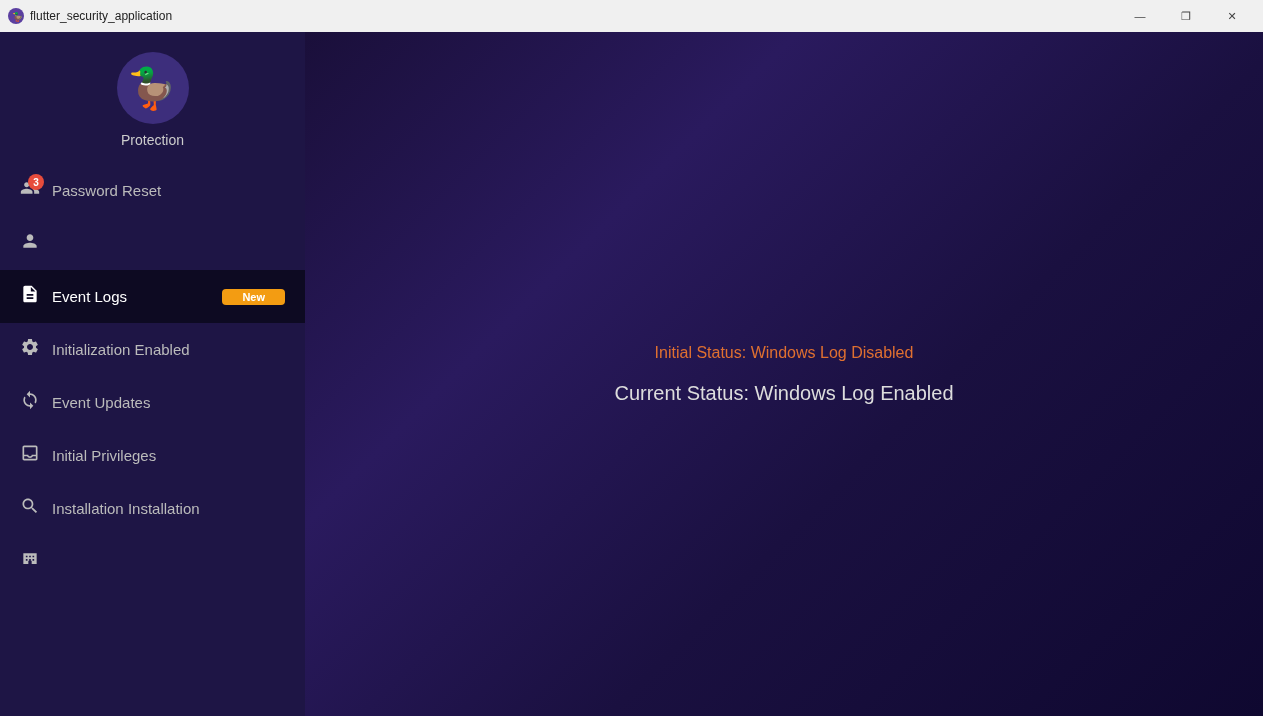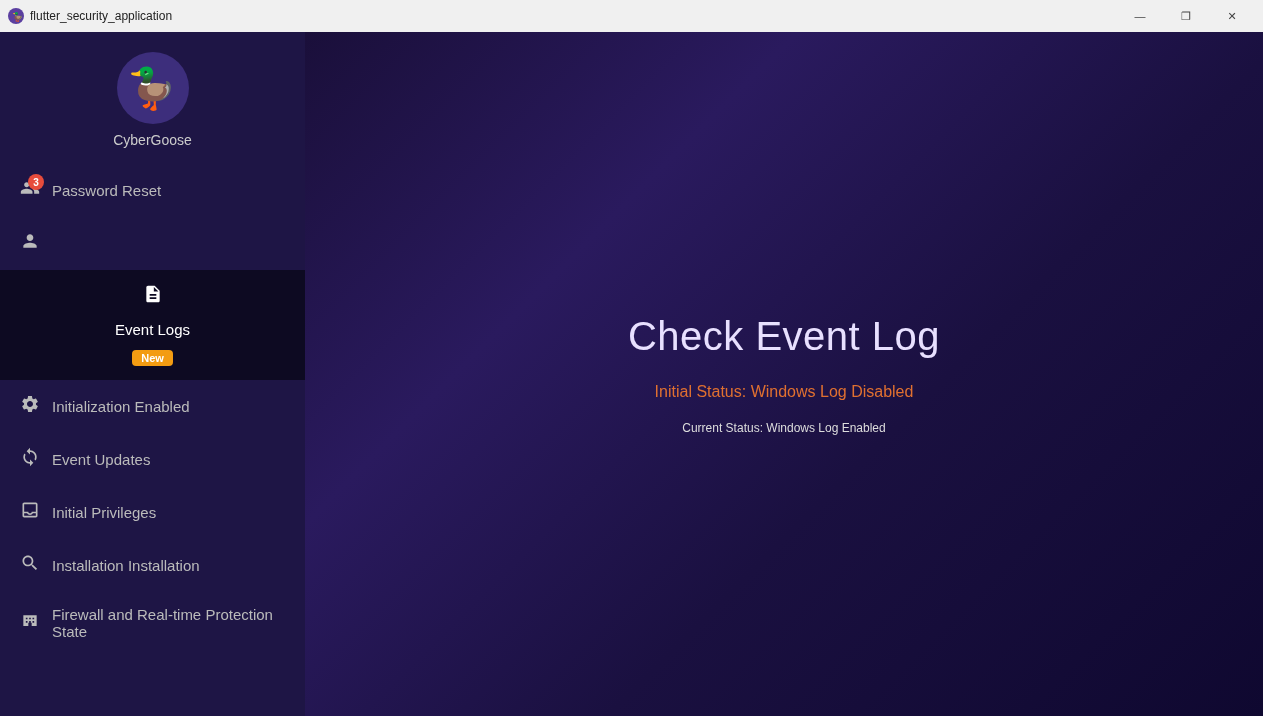--- a/index.html
+++ b/index.html
@@ -103,34 +103,33 @@
       padding: 14px 20px;
       color: #bbb;
       font-size: 15px;
       cursor: pointer;
       position: relative;
       gap: 12px;
     }
     .nav-item.active {
       background: #0d0a22;
       color: #fff;
-      flex-direction: column;
     }
     .nav-icon {
       font-size: 18px;
       flex-shrink: 0;
     }
     .nav-label {
       flex: 1;
     }
     .nav-badge {
       background: #f39c12;
       color: #fff;
       font-size: 11px;
-      padding: 2px 9px;
+      padding: 2px 20px;
       border-radius: 4px;
       font-weight: 600;
     }
     .nav-badge-red {
       position: absolute;
       top: 10px;
       left: 28px;
       background: #e74c3c;
       color: #fff;
       font-size: 10px;
@@ -162,21 +161,21 @@
       letter-spacing: 0.5px;
     }
 
     .status-initial {
       font-size: 16px;
       color: #e07030;
       margin-bottom: 20px;
     }
 
     .status-current {
-      font-size: 12px;
+      font-size: 20px;
       color: #ddd;
     }
 
     
     .icon-svg {
       width: 20px;
       height: 20px;
       fill: currentColor;
     }
   </style>
@@ -199,21 +198,21 @@
 </div>
 
 <div class="app-body">
 
   <div class="sidebar">
 
     <div class="sidebar-header">
       <div class="avatar-container">
         <span class="avatar-goose">🦆</span>
       </div>
-      <span class="username">CyberGoose</span>
+      <span class="username">Protection</span>
     </div>
 
     <div class="nav-item">
       <span class="nav-icon">
         <svg class="icon-svg" viewBox="0 0 24 24" fill="currentColor">
           <path d="M16 11c1.66 0 2.99-1.34 2.99-3S17.66 5 16 5c-1.66 0-3 1.34-3 3s1.34 3 3 3zm-8 0c1.66 0 2.99-1.34 2.99-3S9.66 5 8 5C6.34 5 5 6.34 5 8s1.34 3 3 3zm0 2c-2.33 0-7 1.17-7 3.5V19h14v-2.5c0-2.33-4.67-3.5-7-3.5zm8 0c-.29 0-.62.02-.97.05 1.16.84 1.97 1.97 1.97 3.45V19h6v-2.5c0-2.33-4.67-3.5-7-3.5z"></path>
         </svg>
       </span>
       <span class="nav-badge-red">3</span>
       <span class="nav-label">Password Reset</span>
@@ -272,24 +271,22 @@
       </span>
       <span class="nav-label">Installation Installation</span>
     </div>
 
     <div class="nav-item">
       <span class="nav-icon">
         <svg class="icon-svg" viewBox="0 0 24 24" fill="currentColor">
           <path d="M4 5v13h6v-4h4v4h6V5H4zm5 9H7v-2h2v2zm0-4H7V8h2v2zm4 4h-2v-2h2v2zm0-4h-2V8h2v2zm4 4h-2v-2h2v2zm0-4h-2V8h2v2z"></path>
         </svg>
       </span>
-      <span class="nav-label">Firewall and Real-time Protection State</span>
     </div>
 
   </div>
 
   <div class="main-content">
-    <h1 class="event-log-title">Check Event Log</h1>
     <p class="status-initial">Initial Status: Windows Log Disabled</p>
     <p class="status-current">Current Status: Windows Log Enabled</p>
   </div>
 
 </div>
 
 </body></html>

